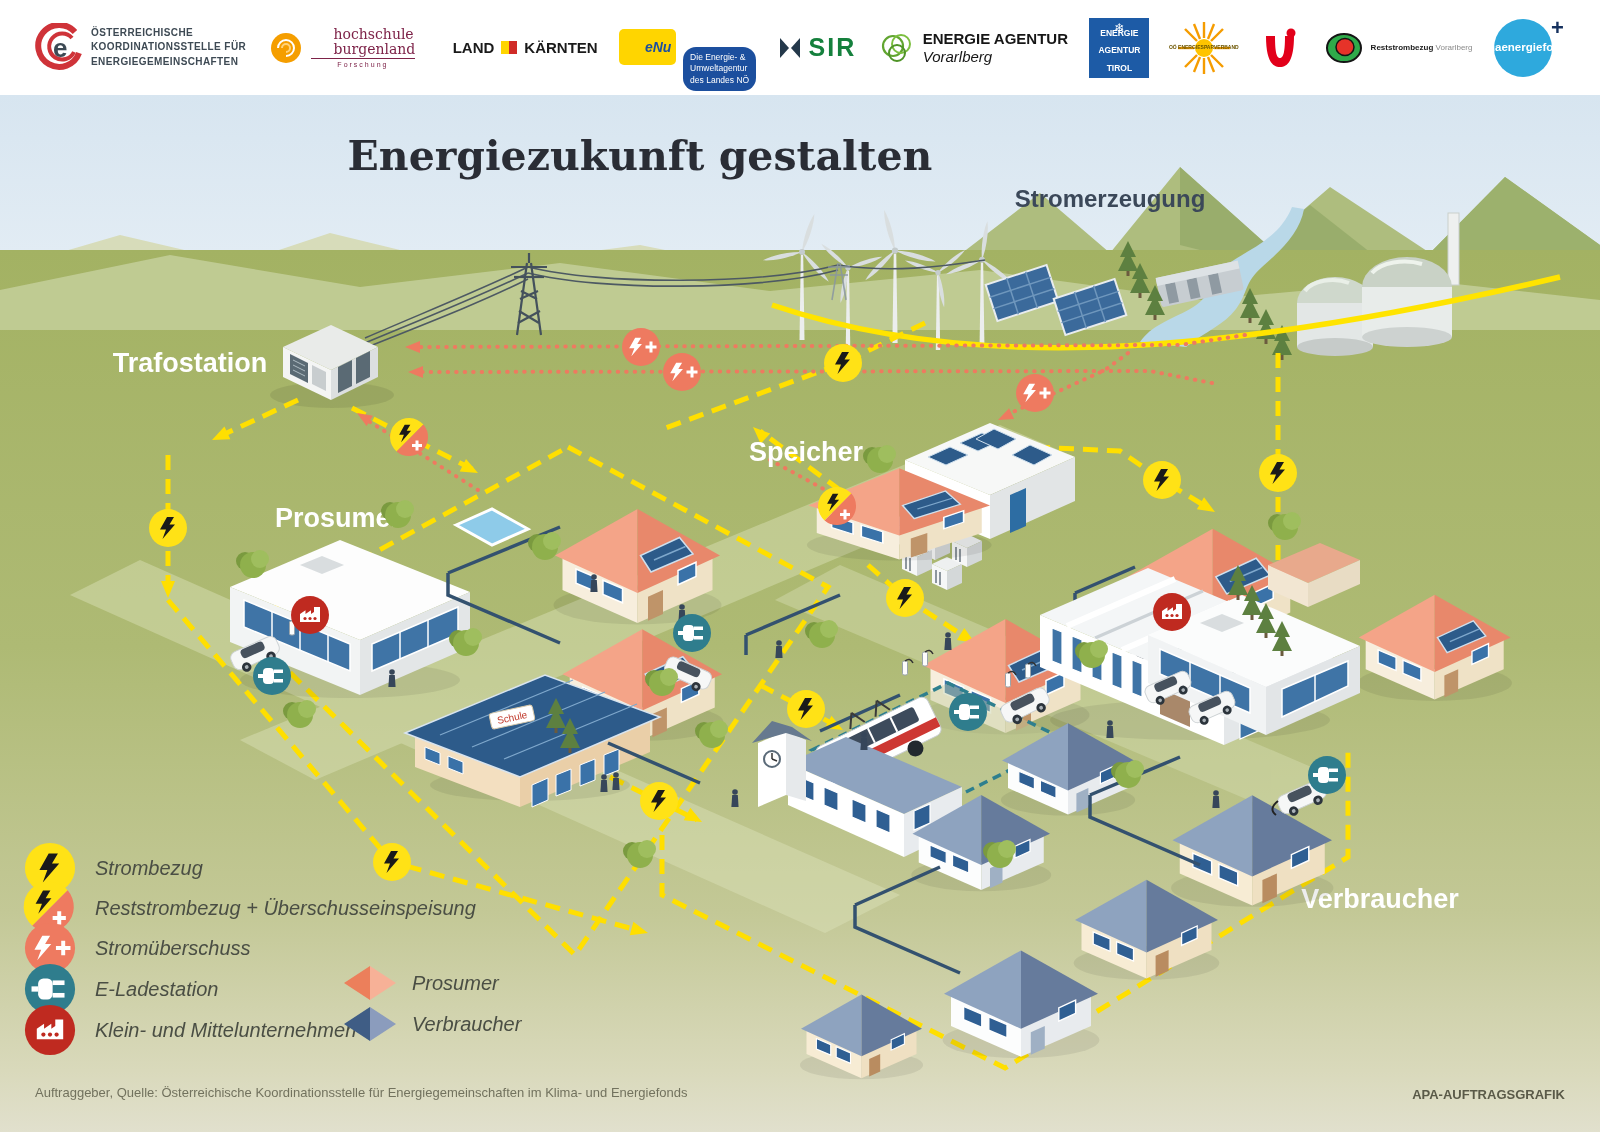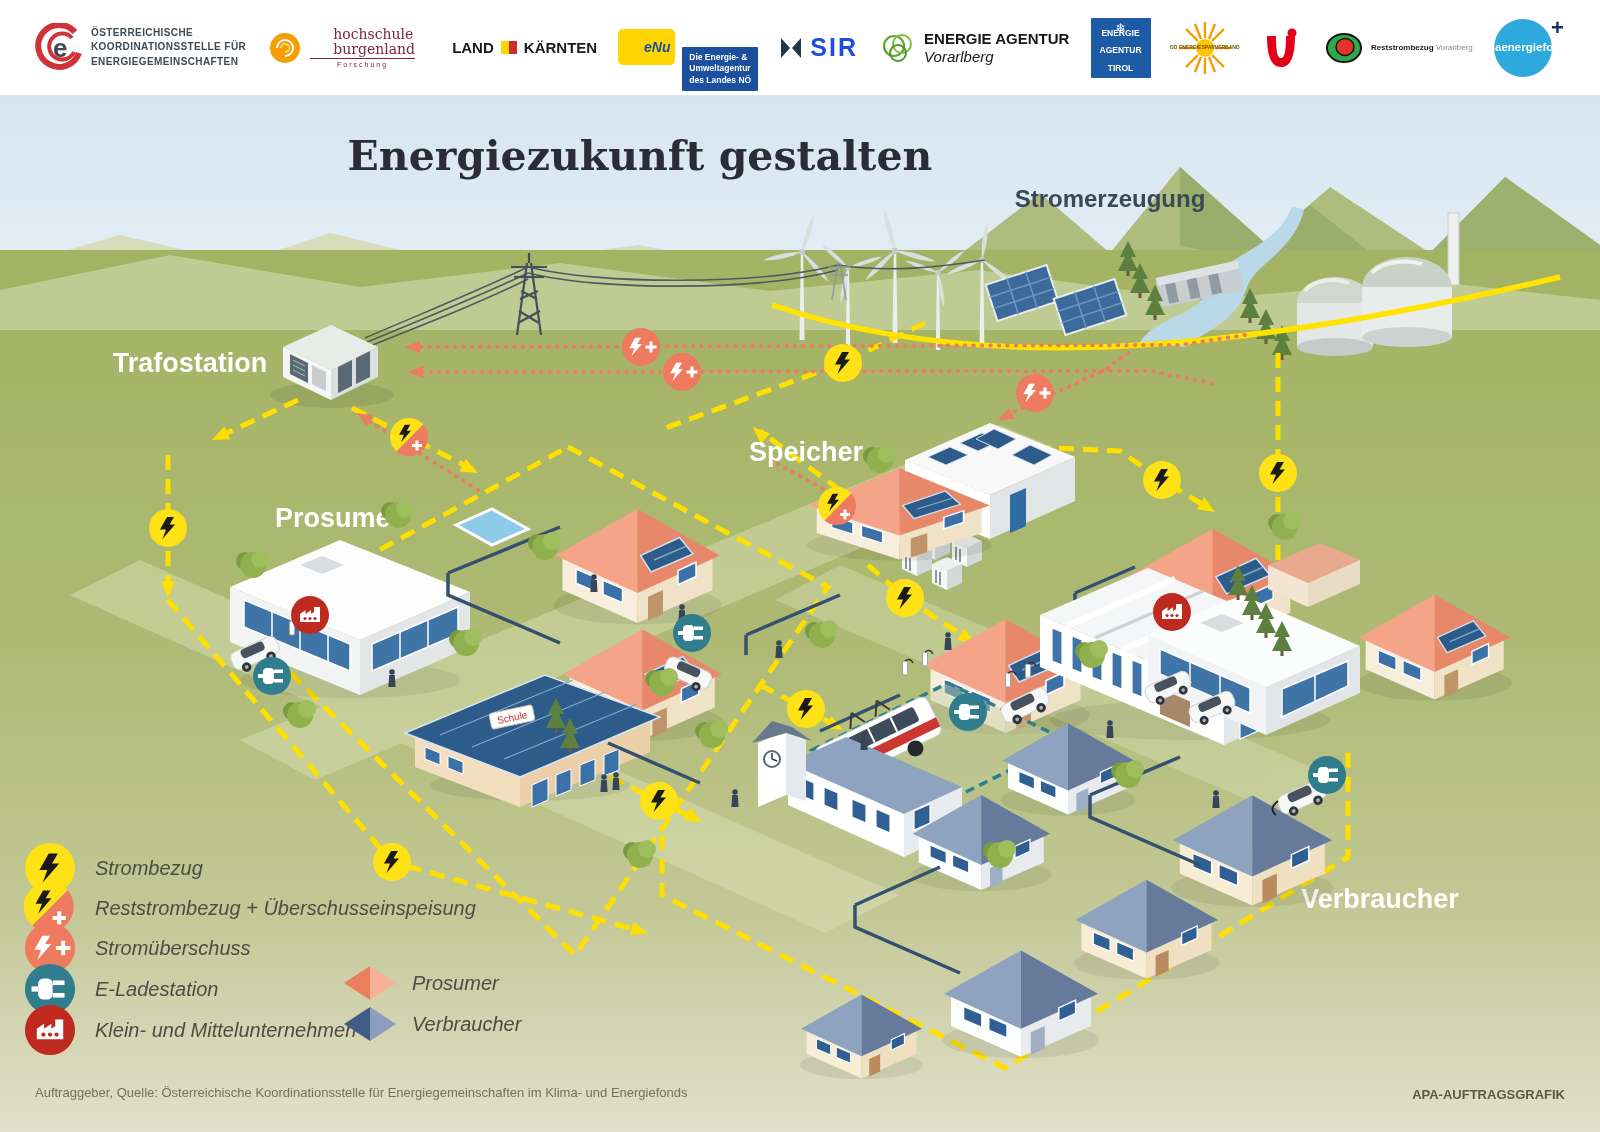--- a/index.html
+++ b/index.html
@@ -7,23 +7,23 @@
   
   #hdr{position:absolute;top:0;left:0;width:1600px;height:95px;background:#ffffff;display:flex;align-items:center;justify-content:space-between;padding:0 34px;box-sizing:border-box;}
   .lg{display:flex;align-items:center;gap:7px;flex-shrink:0;}
   .lg svg{display:block;}
   .oeks-txt{font-size:10px;font-weight:bold;color:#3e4a54;letter-spacing:.4px;line-height:1.45;}
   .hsb-txt{font-family:"DejaVu Serif",serif;font-size:14px;color:#7d2248;line-height:1.02;margin-left:23px;}
   .hsb-sub{font-size:7px;letter-spacing:2px;color:#7d2248;border-top:1px solid #7d2248;margin-top:2px;padding-top:2px;text-align:center;font-family:"Liberation Sans",sans-serif;}
   .ktn{font-size:15px;font-weight:bold;color:#1a1a1a;display:flex;align-items:center;gap:7px;margin-left:16px;}
   .flag-k{display:inline-flex;}
   .flag-k i{width:8px;height:13px;display:inline-block;}
-  .enu-box{background:#1c4f9e;color:#fff;font-size:8.5px;font-weight:bold;line-height:1.3;padding:5px 7px;border-radius:1px;margin-top:43px;}
+  .enu-box{background:#1c4f9e;color:#fff;font-size:8.5px;font-weight:normal;line-height:1.3;padding:5px 7px;border-radius:13px;margin-top:43px;}
   .enu-y{width:36px;height:36px;background:#ffd500;border-radius:5px;display:flex;align-items:center;justify-content:center;color:#1c4f9e;font-weight:bold;font-style:italic;font-size:14px;padding-left:21px;}
-  .sir-t{font-size:25px;font-weight:bold;color:#1d4ed8;letter-spacing:2px;}
+  .sir-t{font-size:25px;font-weight:bold;color:#15803d;letter-spacing:2px;}
   .stm-txt{font-size:15px;font-weight:bold;color:#161616;line-height:1.2;}
   .stm-i{font-style:italic;font-weight:normal;}
   .tir-box{width:60px;height:60px;background:#1d5ba6;color:#fff;display:flex;flex-direction:column;justify-content:flex-end;padding:4px 5px;box-sizing:border-box;font-size:8.5px;font-weight:bold;line-height:1.25;position:relative;}
   .tir-box .snow{position:absolute;top:3px;left:0;right:0;text-align:center;font-size:12px;font-weight:normal;}
   .ooe{position:relative;width:66px;height:58px;}
   .ooe span{position:absolute;top:25px;left:-6px;right:-6px;text-align:center;font-size:5px;font-weight:bold;color:#6b5500;}
   .evi-txt{font-size:8px;color:#1c1c1c;}
   .evi-txt b{font-weight:bold;}
   .evi-txt .gy{color:#8a8a8a;text-align:center;}
   .kef{position:relative;width:72px;height:62px;}

